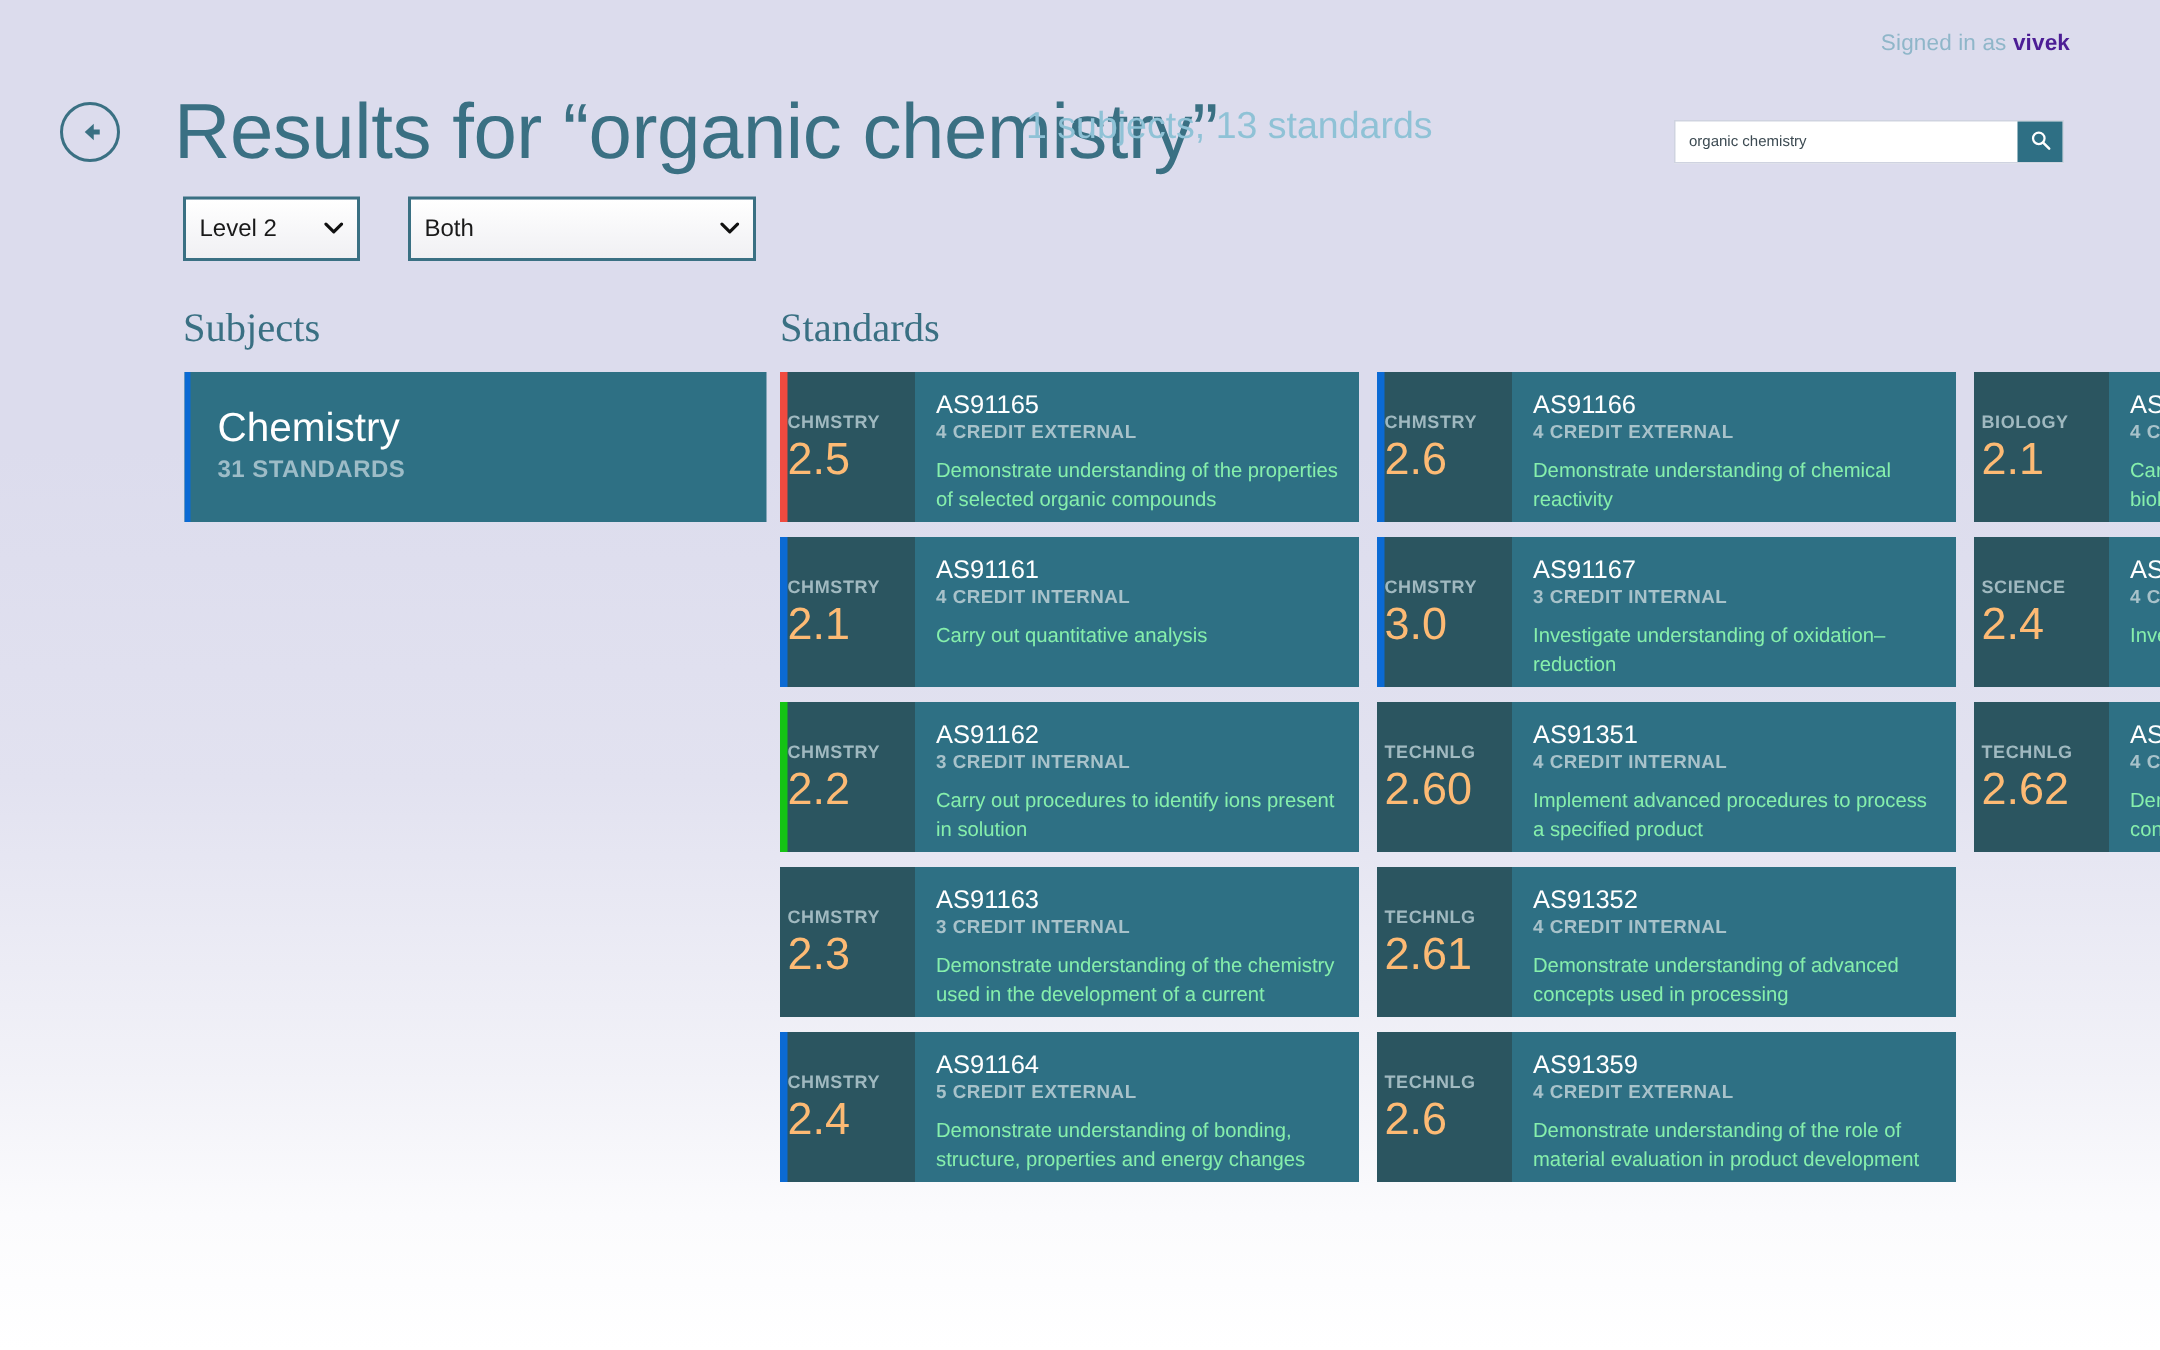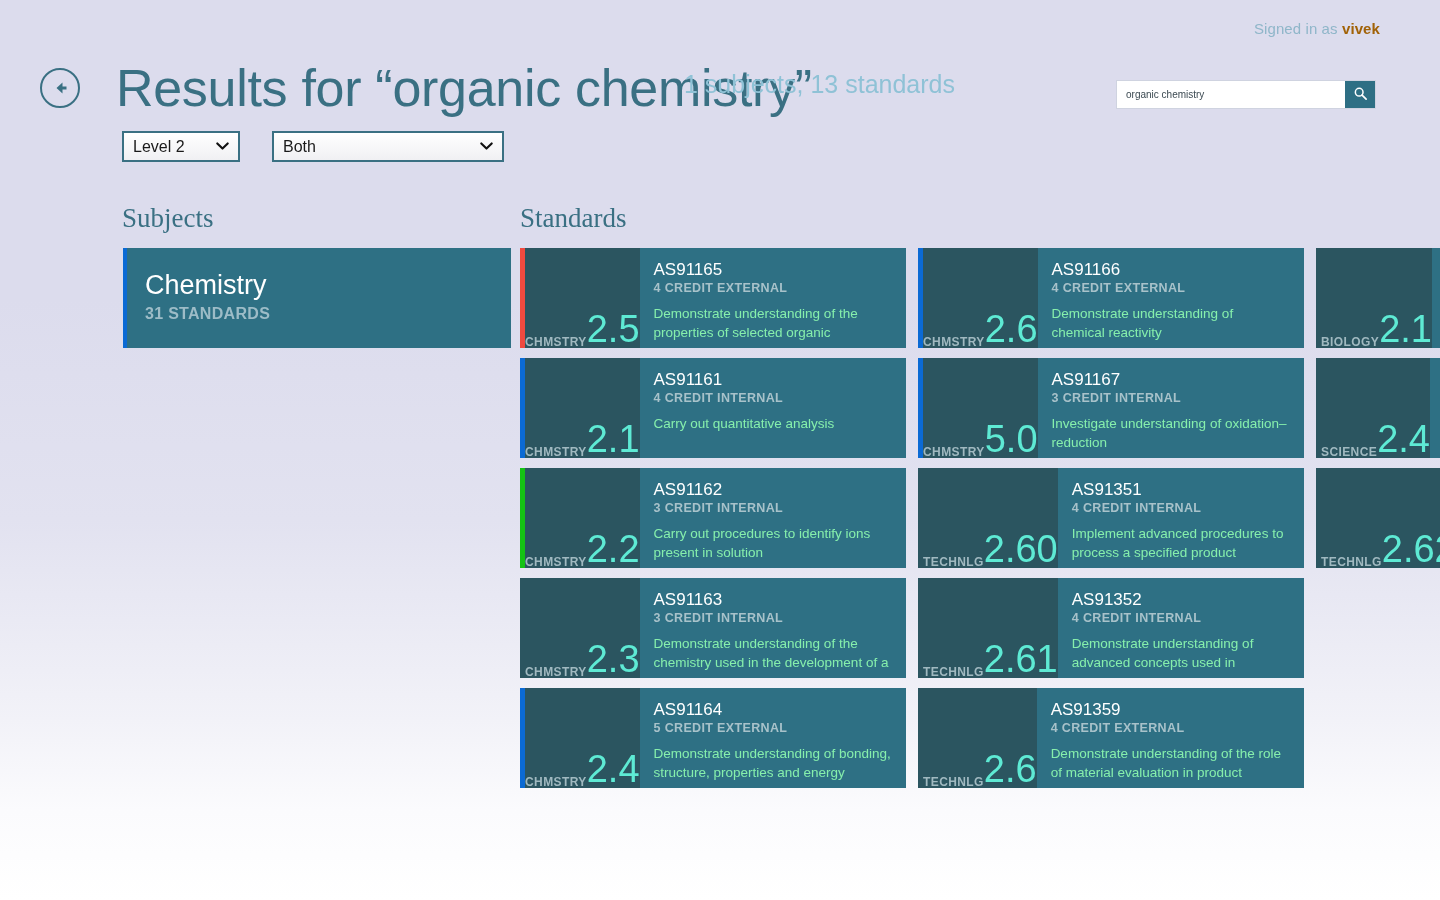--- a/index.html
+++ b/index.html
@@ -25,21 +25,21 @@
   
   .signed-in {
     position: absolute;
     top: 20px;
     right: 60px;
     font-size: 15px;
     color: #8fb6c9;
     letter-spacing: .1px;
     white-space: nowrap;
   }
-  .signed-in b { color: #a16207; font-weight: bold; margin-top: 48px; }
+  .signed-in b { color: #4c1d95; font-weight: bold; margin-top: 48px; }
 
   
   .header {
     position: absolute;
     top: 62px;
     left: 0;
     width: 1440px;
     height: 68px;
   }
   .back-btn {
@@ -112,21 +112,21 @@
 
   
   .filters {
     position: absolute;
     top: 131px;
     left: 122px;
     display: flex;
     gap: 32px;
   }
   .select-box {
-    height: 31px;
+    height: 43px;
     border: 2px solid #3a7083;
     background: linear-gradient(to bottom, #ffffff, #f0f0f3);
     display: flex;
     align-items: center;
     padding: 0 9px;
     cursor: pointer;
     position: relative;
   }
   .select-box .sel-label {
     font-size: 16px;
@@ -217,36 +217,37 @@
   }
   .std-card .accent {
     position: absolute;
     left: 0; top: 0; bottom: 0;
     width: 5px;
   }
   .std-badge {
     flex: 0 0 90px;
     background: #2b5560;
     display: flex;
-    align-items: flex-end;
+    flex-direction: column;
+    align-items: flex-start;
     justify-content: center;
     padding-left: 5px;
   }
   .badge-subject {
     font-size: 12px;
     font-weight: bold;
     letter-spacing: .4px;
     color: #a0b9c0;
     line-height: 1;
   }
   .badge-level {
     margin-top: 5px;
-    font-size: 38px;
-    font-weight: 300;
-    color: #5eead4;
+    font-size: 30px;
+    font-weight: 300;
+    color: #fdba74;
     line-height: 1;
   }
   .std-body {
     flex: 1;
     padding: 13px 14px 0 14px;
     min-width: 0;
   }
   .std-code {
     font-size: 17px;
     font-weight: 300;
@@ -400,21 +401,21 @@
         <div class="std-body">
           <div class="std-code">AS91166</div>
           <div class="std-credits">4 CREDIT EXTERNAL</div>
           <div class="std-desc">Demonstrate understanding of chemical reactivity</div>
         </div>
       </div>
       <div class="std-card">
         <span class="accent" style="background:#0b6ad4"></span>
         <div class="std-badge">
           <div class="badge-subject">CHMSTRY</div>
-          <div class="badge-level">5.0</div>
+          <div class="badge-level">3.0</div>
         </div>
         <div class="std-body">
           <div class="std-code">AS91167</div>
           <div class="std-credits">3 CREDIT INTERNAL</div>
           <div class="std-desc">Investigate understanding of oxidation–reduction</div>
         </div>
       </div>
       <div class="std-card">
         <span class="accent" style="background:transparent"></span>
         <div class="std-badge">

